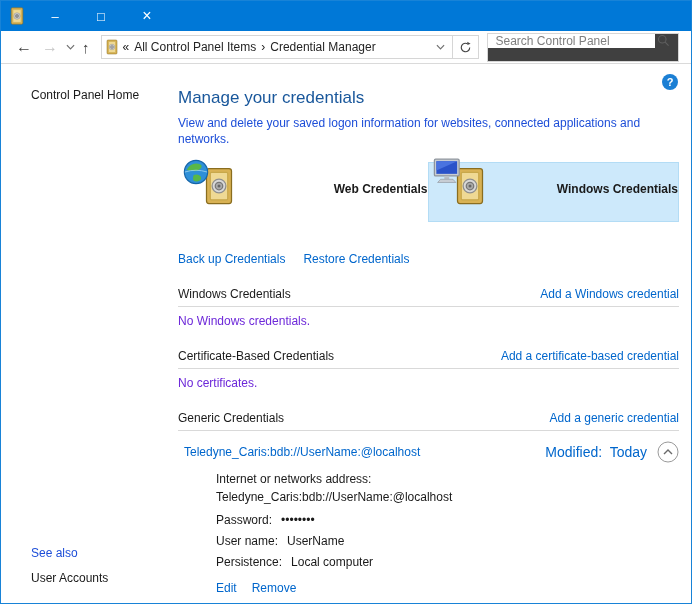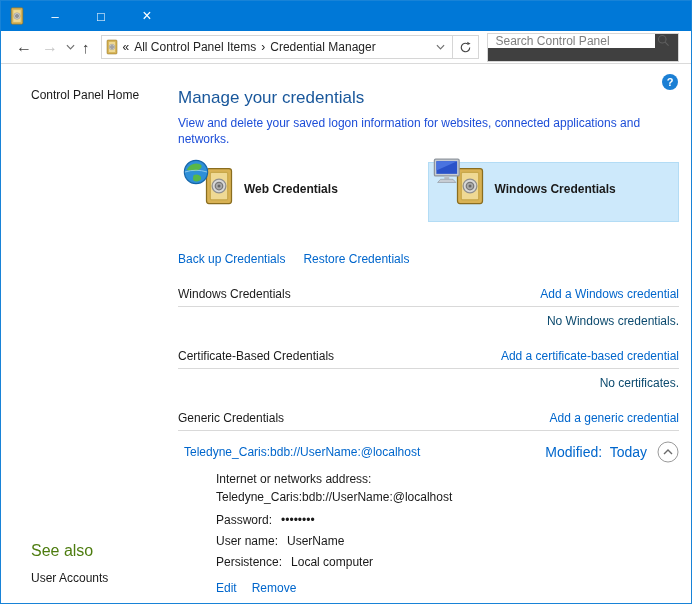--- a/index.html
+++ b/index.html
@@ -29,43 +29,43 @@
   .searchbox { flex:1; height:29px; border:1px solid #d6d6d6; margin-left:8px; display:flex; align-items:flex-start; background:#404040; }
   .searchbox input { flex:1; border:none; outline:none; font-size:12px; padding:0 4px 0 8px; color:#1a1a1a; font-family:inherit; }
   .searchbox input::placeholder { color:#7f7f7f; }
   .search-icon { padding:0 8px 0 2px; display:flex; }
 
   
   .content { flex:1; display:flex; overflow:hidden; }
   .sidebar { width:170px; flex:none; display:flex; flex-direction:column; padding:24px 0 18px 30px; }
   .sb-home { font-size:12px; color:#1a1a1a; cursor:pointer; }
   .sb-bottom { margin-top:auto; }
-  .sb-seealso { font-size:16px; color:#4d7c0f; margin-bottom:11px; }
+  .sb-seealso { font-size:12px; color:#1d4ed8; margin-bottom:11px; }
   .sb-link { font-size:12px; color:#1a1a1a; cursor:pointer; }
 
   .main { flex:1; position:relative; padding:0 12px 0 7px; }
   .help-btn { position:absolute; top:10px; right:13px; width:16px; height:16px; border-radius:50%; background:#1b7fd4; color:#fff; font-size:11px; font-weight:bold; display:flex; align-items:center; justify-content:center; cursor:pointer; }
   h1.page-title { font-size:17px; font-weight:400; color:#19579b; margin-top:24px; }
   .desc { font-size:12px; color:#1d4ed8; margin-top:7px; max-width:494px; line-height:1.35; }
 
   .tiles { display:flex; margin-top:15px; height:60px; }
-  .tile { flex:1; display:flex; align-items:center; cursor:pointer; }
+  .tile { flex:1; display:flex; align-items:center; cursor:pointer;justify-content:space-between; }
   .tile.selected { background:#cde9fb; border:1px solid #b3dcf5; }
   .tile-iconwrap { position:relative; width:56px; height:74px; margin:6px 6px 0 4px; flex:none; z-index:2; }
   .tile-safe { position:absolute; right:4px; top:8px; }
   .tile-emblem { position:absolute; left:0; top:0; }
   .tile-label { font-size:12px; font-weight:bold; color:#1a1a1a; margin-bottom:6px; }
 
   .backup-row { margin-top:30px; display:flex; gap:18px; }
   a.link { font-size:12px; color:#0066cc; text-decoration:none; cursor:pointer; }
 
   .section-head { display:flex; justify-content:space-between; align-items:baseline; }
   .sec-title { font-size:12px; color:#1a1a1a; }
   .sec-hr { border:none; border-top:1px solid #d9d9d9; margin-top:5px; }
-  .sec-empty { font-size:12px; color:#0c4a6e; margin-top:7px;text-align:right; }
+  .sec-empty { font-size:12px; color:#6d28d9; margin-top:7px; }
   .mt-sec { margin-top:21px; }
 
   .cred-row { display:flex; align-items:center; margin-top:4px; padding:6px 0 6px 6px; }
   .cred-name { flex:1; font-size:12px; color:#0066cc; text-decoration:none; cursor:pointer; }
   .cred-mod { font-size:14px; color:#0066cc; margin-right:10px; white-space:pre; }
   .collapse-btn { display:flex; cursor:pointer; }
 
   .cred-details { padding-left:38px; margin-top:2px; }
   .cred-line { font-size:12px; color:#1a1a1a; line-height:1.45; }
   .kv { font-size:12px; color:#1a1a1a; margin-top:7px; }

